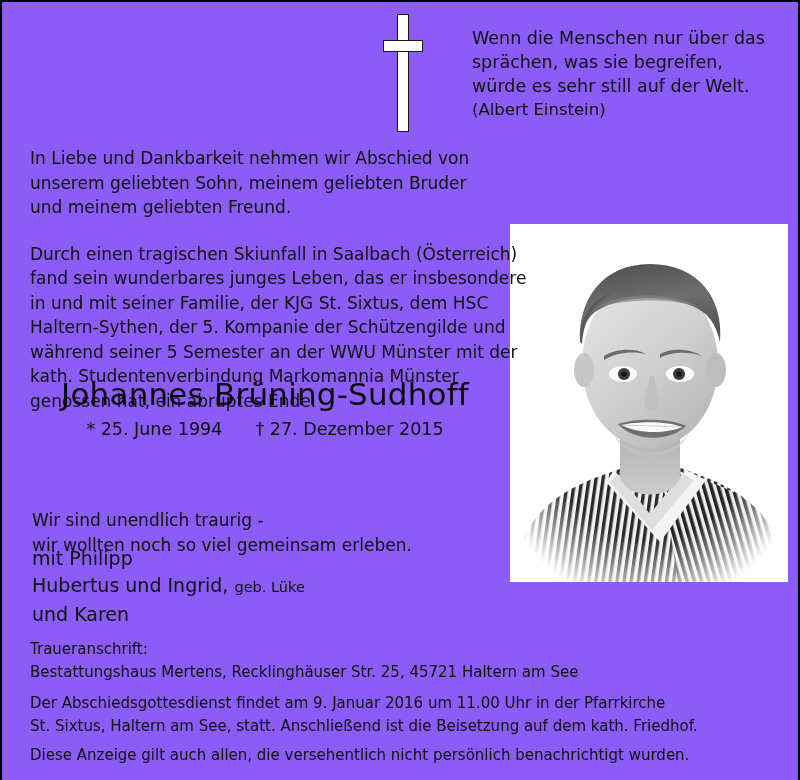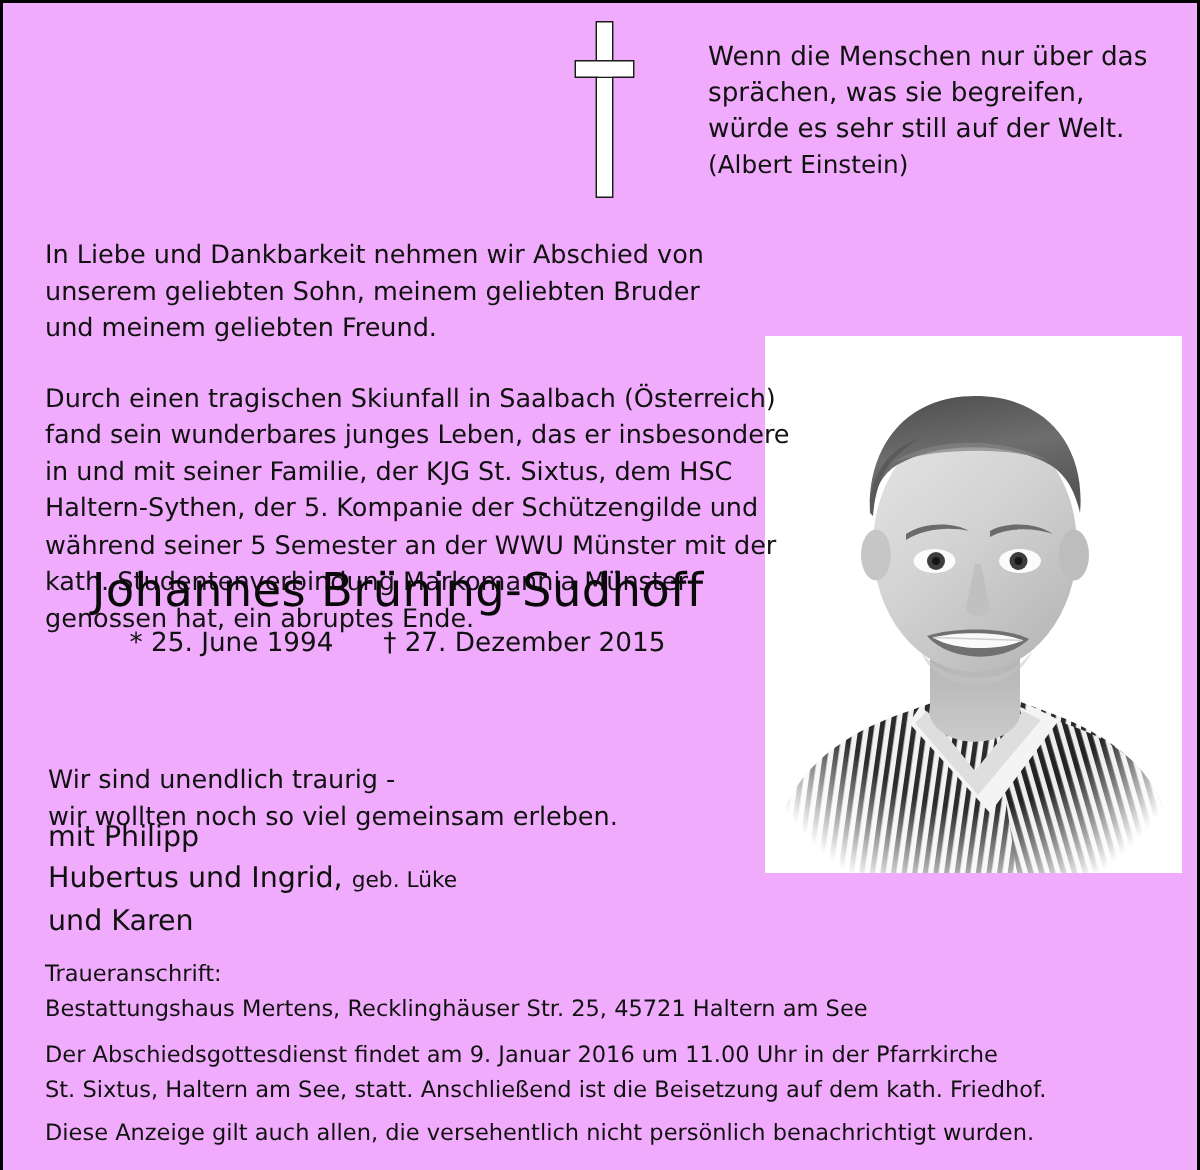--- a/index.html
+++ b/index.html
@@ -9,21 +9,21 @@
   }
   body {
     font-family: "DejaVu Sans", sans-serif;
     color: #111111;
   }
   .notice {
     position: relative;
     width: 800px;
     height: 780px;
     box-sizing: border-box;
-    background: #f0abfc;
+    background: #8b5cf6;
     border: 2px solid #000000;
     border-bottom: none;
     overflow: hidden;
   }
 
   
   .header {
     position: absolute;
     left: 0;
     top: 0;
@@ -95,21 +95,21 @@
   .body-col {
     position: absolute;
     left: 28px;
     top: 140px;
     width: 500px;
   }
   .para {
     font-size: 17px;
     line-height: 24.5px;
     color: #111111;
-    margin: 16px 0 22px 0;
+    margin: 4px 0 22px 0;
     white-space: pre-line;
   }
 
   .name-block {
     position: absolute;
     left: 28px;
     top: 372px;
     width: 470px;
     text-align: center;
   }

